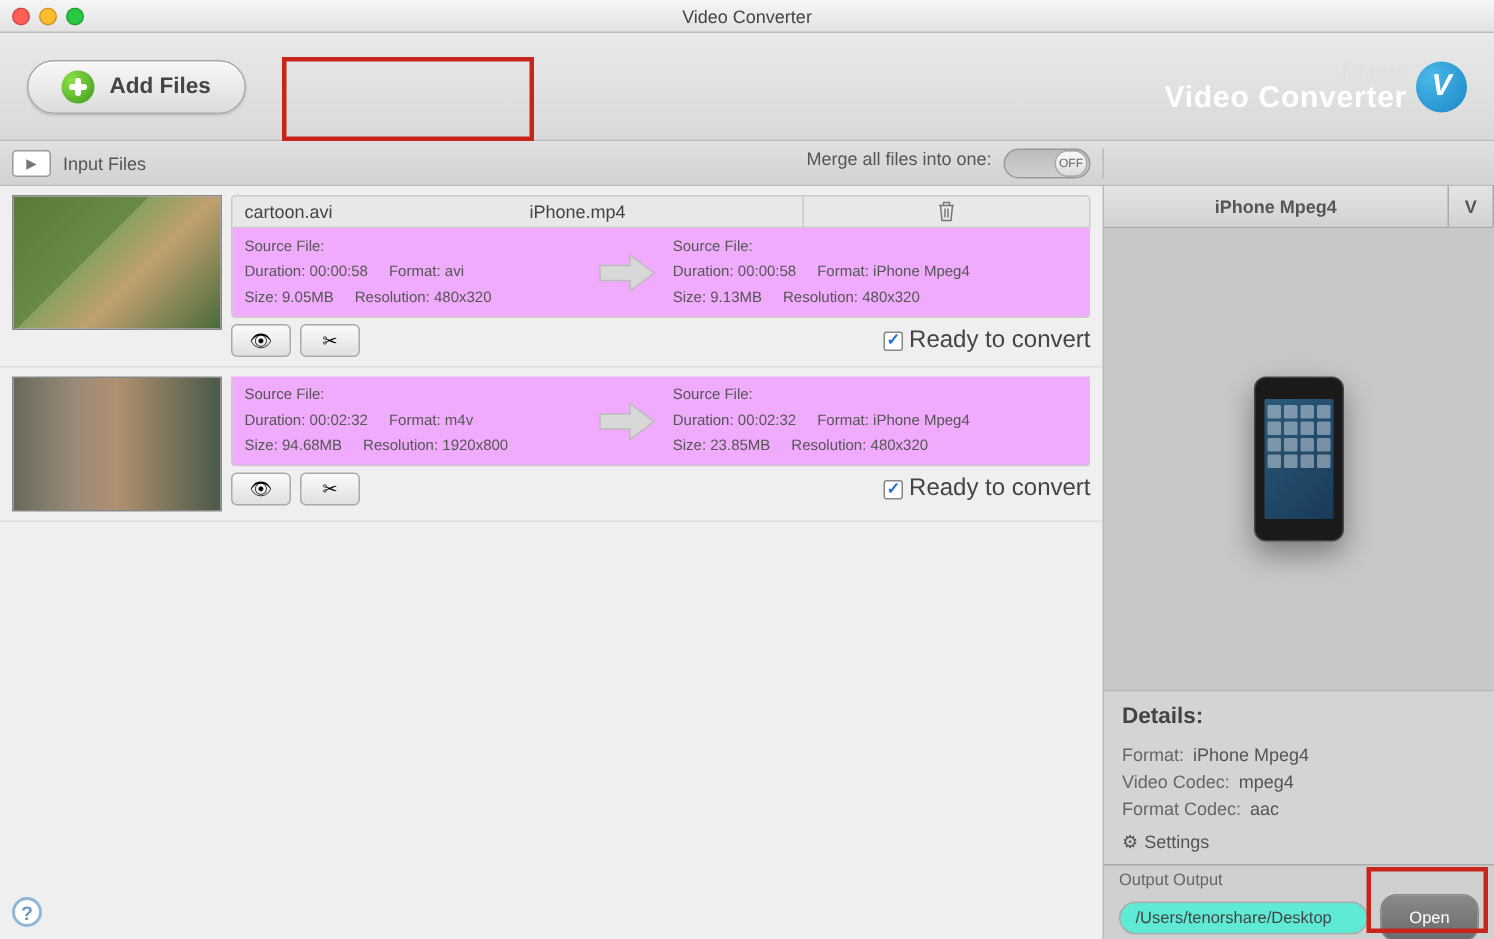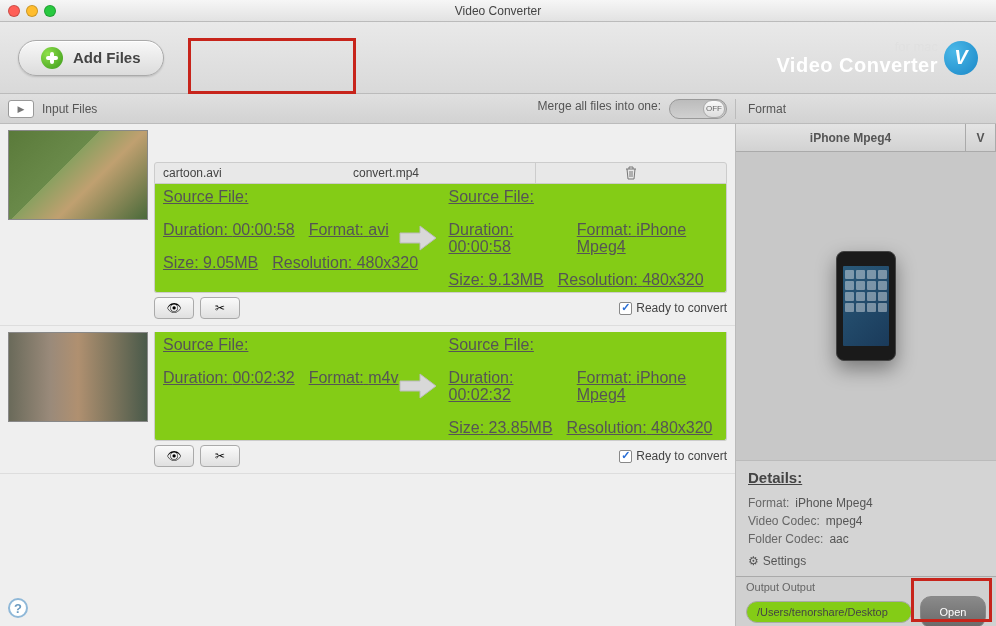--- a/index.html
+++ b/index.html
@@ -48,56 +48,56 @@
 
 .main { display: flex; height: 502px; }
 .filelist { width: 736px; background: #efefef; overflow-y: auto; border-right: 1px solid #bbb; position: relative; }
 
 .fileitem { display: flex; padding: 6px 8px; gap: 6px; border-bottom: 1px solid #ddd; }
 .thumb { width: 140px; height: 90px; background: #222; border: 1px solid #888; flex-shrink: 0; }
 .thumb.cartoon { background: linear-gradient(135deg,#5a7a3a 0%,#6a8a4a 40%, #8aa060 40%, #c0a070 60%, #4a6a3a 100%); }
 .thumb.transformers { background: linear-gradient(90deg,#6a6a5a 0%, #9a8a7a 30%, #b09070 50%, #4a5a4a 100%); }
 
 .filedetails { flex: 1; display: flex; flex-direction: column; position: relative; }
-.filename-row { display: flex; border: 1px solid #ccc; background: #e8e8e8; border-radius: 3px 3px 0 0; height: 22px; align-items: center; font-size: 12px; color: #444; margin-top: 32px; }
+.filename-row { display: flex; border: 1px solid #ccc; background: #e8e8e8; border-radius: 3px 3px 0 0; height: 22px; align-items: center; font-size: 12px; color: #444; }
 .filename-row > div { flex: 1; padding: 0 8px; }
 .trashbtn { width: 26px; height: 22px; border-left: 1px solid #ccc; display: flex; align-items: center; justify-content: center; cursor: pointer; }
-.specs { display: flex; border: 1px solid #ccc; border-top: none; background: #84cc16; font-size: 16px; color: #555; position: relative; border-radius: 0 0 3px 3px; text-decoration: underline; }
+.specs { display: flex; border: 1px solid #ccc; border-top: none; background: #f0abfc; font-size: 10px; color: #555; position: relative; border-radius: 0 0 3px 3px; }
 .speccol { flex: 1; padding: 4px 8px; line-height: 17px; }
-.specrow { display: flex; gap: 14px; margin-top: 16px; }
+.specrow { display: flex; gap: 14px; }
 .arrow { position: absolute; left: 46%; top: 50%; transform: translate(-50%,-50%); width: 40px; height: 30px; }
 .arrow svg { width: 40px; height: 30px; }
 
 .actionrow { display: flex; align-items: center; margin-top: 4px; gap: 6px; }
 .smallbtn { width: 40px; height: 22px; border: 1px solid #aaa; border-radius: 4px; background: linear-gradient(#fafafa,#e0e0e0); display: flex; align-items: center; justify-content: center; font-size: 12px; cursor: pointer; }
-.ready { margin-left: auto; font-size: 12px; color: #444; display: flex; align-items: center; gap: 4px; }
+.ready { margin-left: auto; font-size: 16px; color: #444; display: flex; align-items: center; gap: 4px; }
 .checkbox { width: 13px; height: 13px; border: 1px solid #888; border-radius: 2px; background: #fff; position: relative; }
 .checkbox.checked::after { content: "✓"; color: #2a6fd6; font-size: 11px; position: absolute; left: 1px; top: -2px; font-weight: bold; }
 
 
 .sidebar { flex: 1; background: linear-gradient(#d9d9d9, #cfcfcf); display: flex; flex-direction: column; }
 .fmttabs { height: 28px; display: flex; border-bottom: 1px solid #aaa; }
 .fmttab { flex: 1; background: linear-gradient(#e4e4e4,#d2d2d2); border-right: 1px solid #aaa; display: flex; align-items: center; justify-content: center; font-size: 12px; font-weight: bold; color: #555; }
 .fmttab.small { flex: 0 0 30px; }
 .preview { flex: 1; background: #c8c8c8; display: flex; align-items: center; justify-content: center; }
 .phone { width: 60px; height: 110px; background: #1a1a1a; border-radius: 8px; border: 1px solid #444; box-shadow: 0 8px 20px rgba(0,0,0,0.4); position: relative; }
 .phone::before { content: ""; position: absolute; left: 6px; right: 6px; top: 14px; bottom: 14px; background: linear-gradient(135deg,#2a5a7a,#1a3a5a); border-radius: 1px; }
 .phone-icons { position: absolute; left: 8px; right: 8px; top: 18px; bottom: 18px; display: grid; grid-template-columns: repeat(4,1fr); grid-auto-rows: 9px; gap: 2px; }
 .phone-icons span { background: rgba(255,255,255,0.4); border-radius: 1px; }
 
 .details { padding: 8px 12px; background: #d4d4d4; border-top: 1px solid #bbb; font-size: 12px; color: #555; }
-.details h3 { font-size: 15px; color: #444; margin-bottom: 10px; font-weight: bold; text-decoration: underline; }
+.details h3 { font-size: 15px; color: #444; margin-bottom: 10px; font-weight: bold; }
 .detrow { display: flex; gap: 6px; margin: 4px 0; }
 .detrow .lbl { color: #666; }
 .settingsrow { margin-top: 8px; display: flex; align-items: center; gap: 4px; font-size: 12px; color: #555; cursor: pointer; }
 
 .outputbar { height: 50px; background: #d0d0d0; border-top: 1px solid #aaa; padding: 4px 10px; display: flex; flex-direction: column; position: relative; }
 .outlbl { font-size: 11px; color: #666; margin-bottom: 3px; }
 .outrow { display: flex; gap: 8px; align-items: center; }
-.pathfield { flex: 1; height: 22px; border-radius: 11px; border: 1px solid #aaa; background: #84cc16; padding: 0 10px; font-size: 11px; color: #444; display: flex; align-items: center; overflow: hidden; white-space: nowrap; }
+.pathfield { flex: 1; height: 22px; border-radius: 11px; border: 1px solid #aaa; background: #5eead4; padding: 0 10px; font-size: 11px; color: #444; display: flex; align-items: center; overflow: hidden; white-space: nowrap; }
 .openbtn { width: 66px; height: 32px; border-radius: 11px; border: 1px solid #888; background: linear-gradient(#8a8a8a,#6a6a6a); color: #fff; font-size: 11px; display: flex; align-items: center; justify-content: center; cursor: pointer; }
 
 .help { position: absolute; left: 8px; bottom: 8px; width: 20px; height: 20px; border: 2px solid #8fb8d8; border-radius: 50%; display: flex; align-items: center; justify-content: center; color: #6a9ac0; font-size: 13px; font-weight: bold; background: #fff; cursor: pointer; }
 </style>
 </head>
 <body>
 
 <div class="titlebar">
   <div class="traffic">
     <div class="tl red"></div>
@@ -128,34 +128,31 @@
     <div class="playframe">▶</div>
     <span>Input Files</span>
     <div class="merge">
       <span>Merge all files into one:</span>
       <div class="switch">
         <span class="switch-label">OFF</span>
         <div class="switch-knob"></div>
       </div>
     </div>
   </div>
-  <div class="subhdr-right">
-    <span>Format</span>
-  </div>
 </div>
 
 <div class="main">
   <div class="filelist">
 
     <div class="fileitem">
       <div class="thumb cartoon"></div>
       <div class="filedetails">
         <div class="filename-row">
           <div>cartoon.avi</div>
-          <div>convert.mp4</div>
+          <div>iPhone.mp4</div>
           <div class="trashbtn">
             <svg width="12" height="14" viewBox="0 0 12 14">
                 <path d="M1 3h10M4 3V1h4v2M2 3l1 10h6l1-10M5 5v6M7 5v6" stroke="#777" stroke-width="1" fill="none"></path>
               </svg>
           </div>
         </div>
         <div class="specs">
           <div class="speccol">
             <div>Source File:</div>
             <div class="specrow">
@@ -200,20 +197,24 @@
     <div class="fileitem">
       <div class="thumb transformers"></div>
       <div class="filedetails">
         <div class="specs">
           <div class="speccol">
             <div>Source File:</div>
             <div class="specrow">
                 <span><span>Duration:</span> <span>00:02:32</span></span>
                 <span><span>Format:</span> <span>m4v</span></span>
               </div>
+            <div class="specrow">
+                <span><span>Size:</span> <span>94.68MB</span></span>
+                <span><span>Resolution:</span> <span>1920x800</span></span>
+              </div>
           </div>
           <div class="speccol">
             <div>Source File:</div>
             <div class="specrow">
                 <span><span>Duration:</span> <span>00:02:32</span></span>
                 <span><span>Format:</span> <span>iPhone Mpeg4</span></span>
               </div>
             <div class="specrow">
                 <span><span>Size:</span> <span>23.85MB</span></span>
                 <span><span>Resolution:</span> <span>480x320</span></span>
@@ -274,21 +275,21 @@
       <h3>Details:</h3>
       <div class="detrow">
           <span class="lbl">Format:</span>
           <span>iPhone Mpeg4</span>
         </div>
       <div class="detrow">
           <span class="lbl">Video Codec:</span>
           <span>mpeg4</span>
         </div>
       <div class="detrow">
-          <span class="lbl">Folder Codec:</span>
+          <span class="lbl">Format Codec:</span>
           <span>aac</span>
         </div>
       <div class="settingsrow">
         <span>⚙</span>
         <span>Settings</span>
       </div>
     </div>
     <div class="outputbar">
       <div class="outlbl">Output Output</div>
       <div class="outrow">

